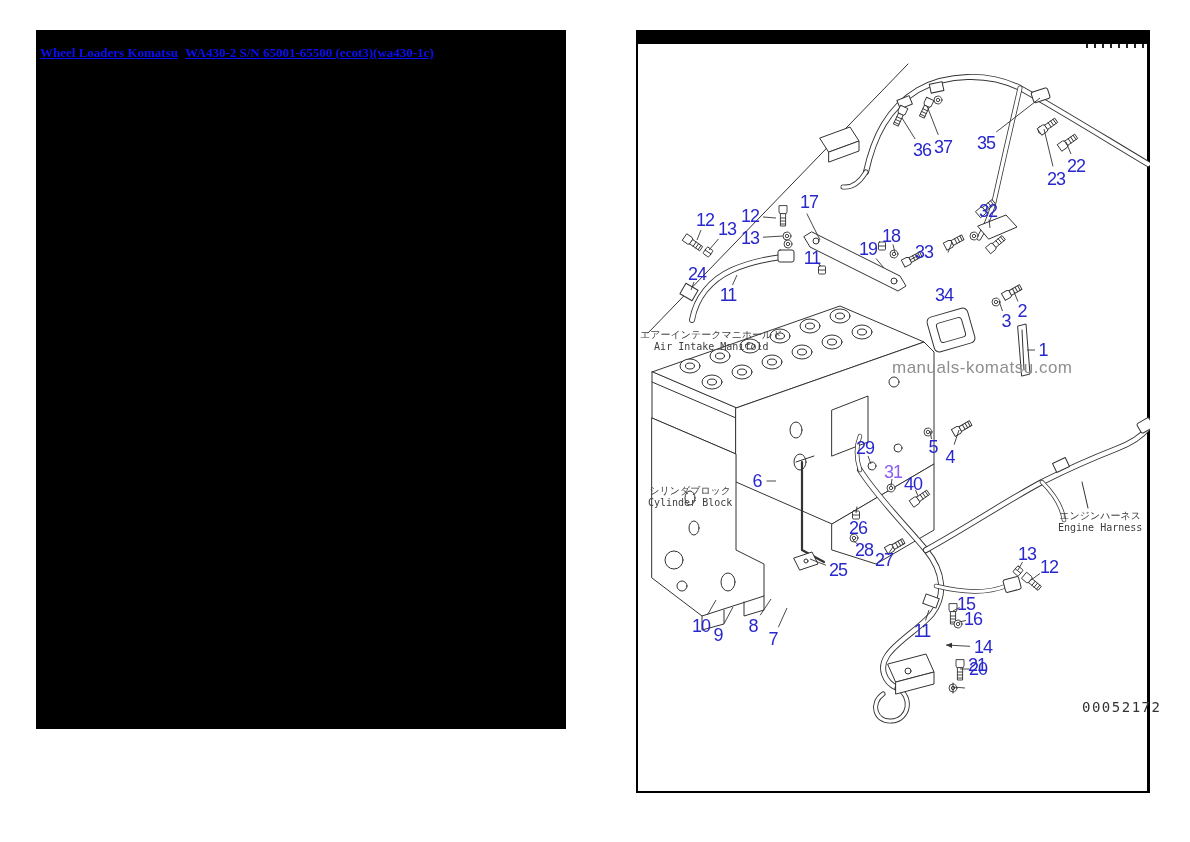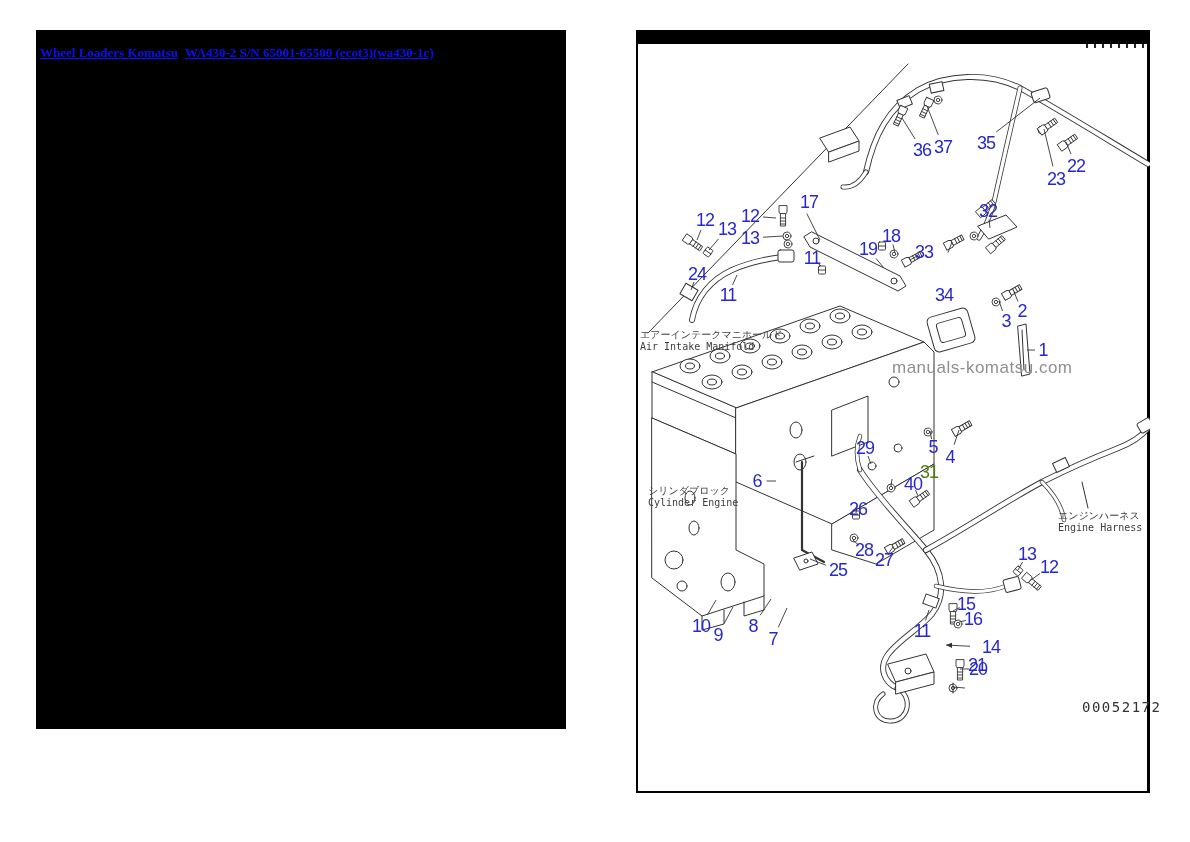--- a/index.html
+++ b/index.html
@@ -37,21 +37,21 @@
     position:absolute;left:0;top:0;width:1190px;height:842px;z-index:3;
     pointer-events:none;
   }
   #leader-svg line{stroke:#333;stroke-width:0.9;}
   .callout{
     position:absolute;transform:translate(-50%,-50%);z-index:4;
     font-family:"Liberation Sans",sans-serif;font-size:18px;font-weight:400;
     letter-spacing:-1px;line-height:1;white-space:nowrap;
   }
   .part-label{
-    position:absolute;z-index:4;text-align:left;white-space:nowrap;
+    position:absolute;z-index:4;text-align:center;white-space:nowrap;
     font-family:"DejaVu Sans Mono","Liberation Mono",monospace;
     font-size:10px;line-height:12px;color:#3c3c3c;
   }
   .part-label span{display:block;}
   .watermark{
     position:absolute;left:892px;top:358px;z-index:4;
     font-size:17px;color:#8f8f8f;letter-spacing:0.5px;
     font-family:"Liberation Sans",sans-serif;
   }
   .drawing-number{
@@ -307,48 +307,48 @@
     <span class="callout" style="left: 924px; top: 252px; color: rgb(40, 40, 204);">33</span>
     <span class="callout" style="left: 944px; top: 263px; color: rgb(40, 40, 204); margin-top: 32px;">34</span>
     <span class="callout" style="left: 697px; top: 274px; color: rgb(40, 40, 204);">24</span>
     <span class="callout" style="left: 728px; top: 295px; color: rgb(40, 40, 204);">11</span>
     <span class="callout" style="left: 1022px; top: 311px; color: rgb(40, 40, 204);">2</span>
     <span class="callout" style="left: 1006px; top: 321px; color: rgb(40, 40, 204);">3</span>
     <span class="callout" style="left: 1043px; top: 350px; color: rgb(40, 40, 204);">1</span>
     <span class="callout" style="left: 933px; top: 447px; color: rgb(40, 40, 204);">5</span>
     <span class="callout" style="left: 950px; top: 457px; color: rgb(40, 40, 204);">4</span>
     <span class="callout" style="left: 865px; top: 448px; color: rgb(40, 40, 204);">29</span>
-    <span class="callout" style="left: 893px; top: 472px; color: #4d7c0f; margin-left: 36px;">31</span>
+    <span class="callout" style="left: 893px; top: 472px; color: #8b5cf6;">31</span>
     <span class="callout" style="left: 913px; top: 484px; color: rgb(40, 40, 204);">40</span>
-    <span class="callout" style="left: 858px; top: 509px; color: rgb(40, 40, 204);">26</span>
+    <span class="callout" style="left: 858px; top: 528px; color: rgb(40, 40, 204);">26</span>
     <span class="callout" style="left: 757px; top: 481px; color: rgb(40, 40, 204);">6</span>
     <span class="callout" style="left: 864px; top: 550px; color: rgb(40, 40, 204);">28</span>
     <span class="callout" style="left: 884px; top: 560px; color: rgb(40, 40, 204);">27</span>
     <span class="callout" style="left: 838px; top: 570px; color: rgb(40, 40, 204);">25</span>
     <span class="callout" style="left: 1027px; top: 554px; color: rgb(40, 40, 204);">13</span>
     <span class="callout" style="left: 1049px; top: 567px; color: rgb(40, 40, 204);">12</span>
     <span class="callout" style="left: 701px; top: 626px; color: rgb(40, 40, 204);">10</span>
     <span class="callout" style="left: 718px; top: 635px; color: rgb(40, 40, 204);">9</span>
     <span class="callout" style="left: 753px; top: 626px; color: rgb(40, 40, 204);">8</span>
     <span class="callout" style="left: 773px; top: 639px; color: rgb(40, 40, 204);">7</span>
     <span class="callout" style="left: 922px; top: 631px; color: rgb(40, 40, 204);">11</span>
     <span class="callout" style="left: 966px; top: 604px; color: rgb(40, 40, 204);">15</span>
     <span class="callout" style="left: 973px; top: 619px; color: rgb(40, 40, 204);">16</span>
-    <span class="callout" style="left: 983px; top: 647px; color: rgb(40, 40, 204); margin-left: 8px;">14</span>
+    <span class="callout" style="left: 983px; top: 647px; color: rgb(40, 40, 204);">14</span>
     <span class="callout" style="left: 978px; top: 669px; color: rgb(40, 40, 204);">20</span>
     <span class="callout" style="left: 977px; top: 665px; color: rgb(40, 40, 204);">21</span>
   </div>
 <div id="label-layer">
     <div class="part-label" style="left: 640px; top: 329px;">
       <span>エアーインテークマニホールド</span>
       <span>Air Intake Manifold</span>
     </div>
     <div class="part-label" style="left: 648px; top: 485px;">
       <span>シリンダブロック</span>
-      <span>Cylinder Engine</span>
+      <span>Cylinder Block</span>
     </div>
     <div class="part-label" style="left: 1058px; top: 510px;">
       <span>エンジンハーネス</span>
       <span>Engine Harness</span>
     </div>
   </div>
 
 <div class="watermark">manuals-komatsu.com</div>
 <div class="drawing-number">00052172</div>
 

